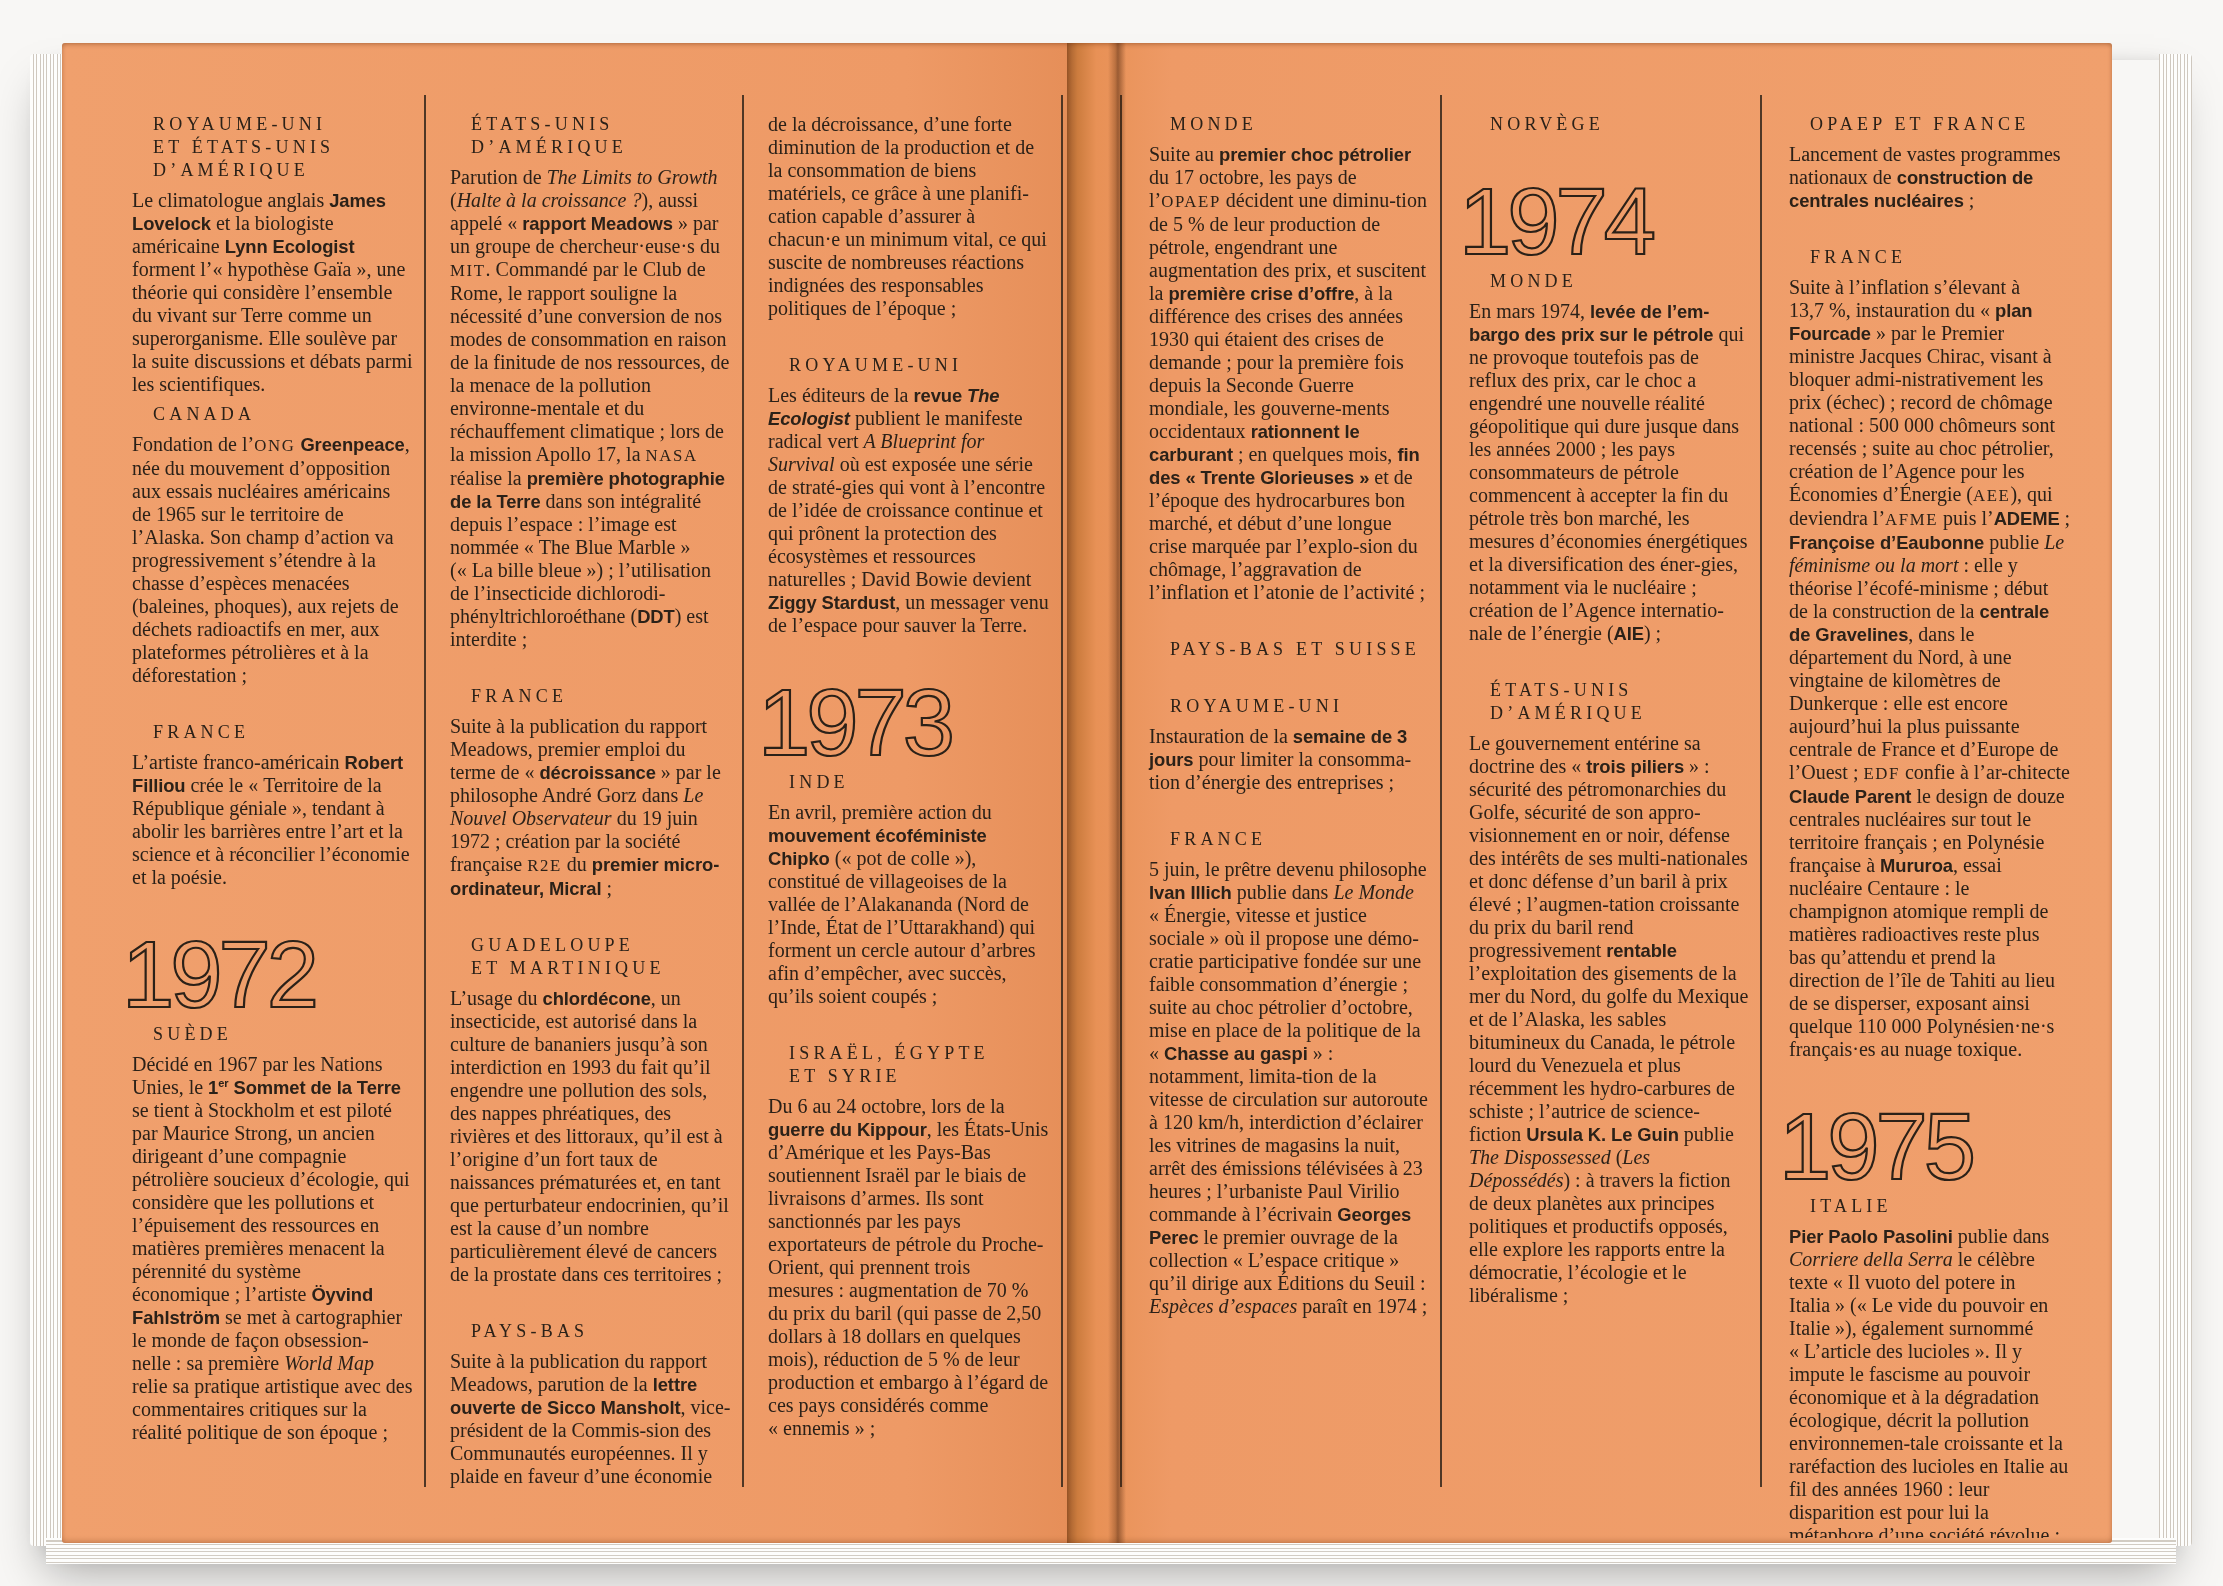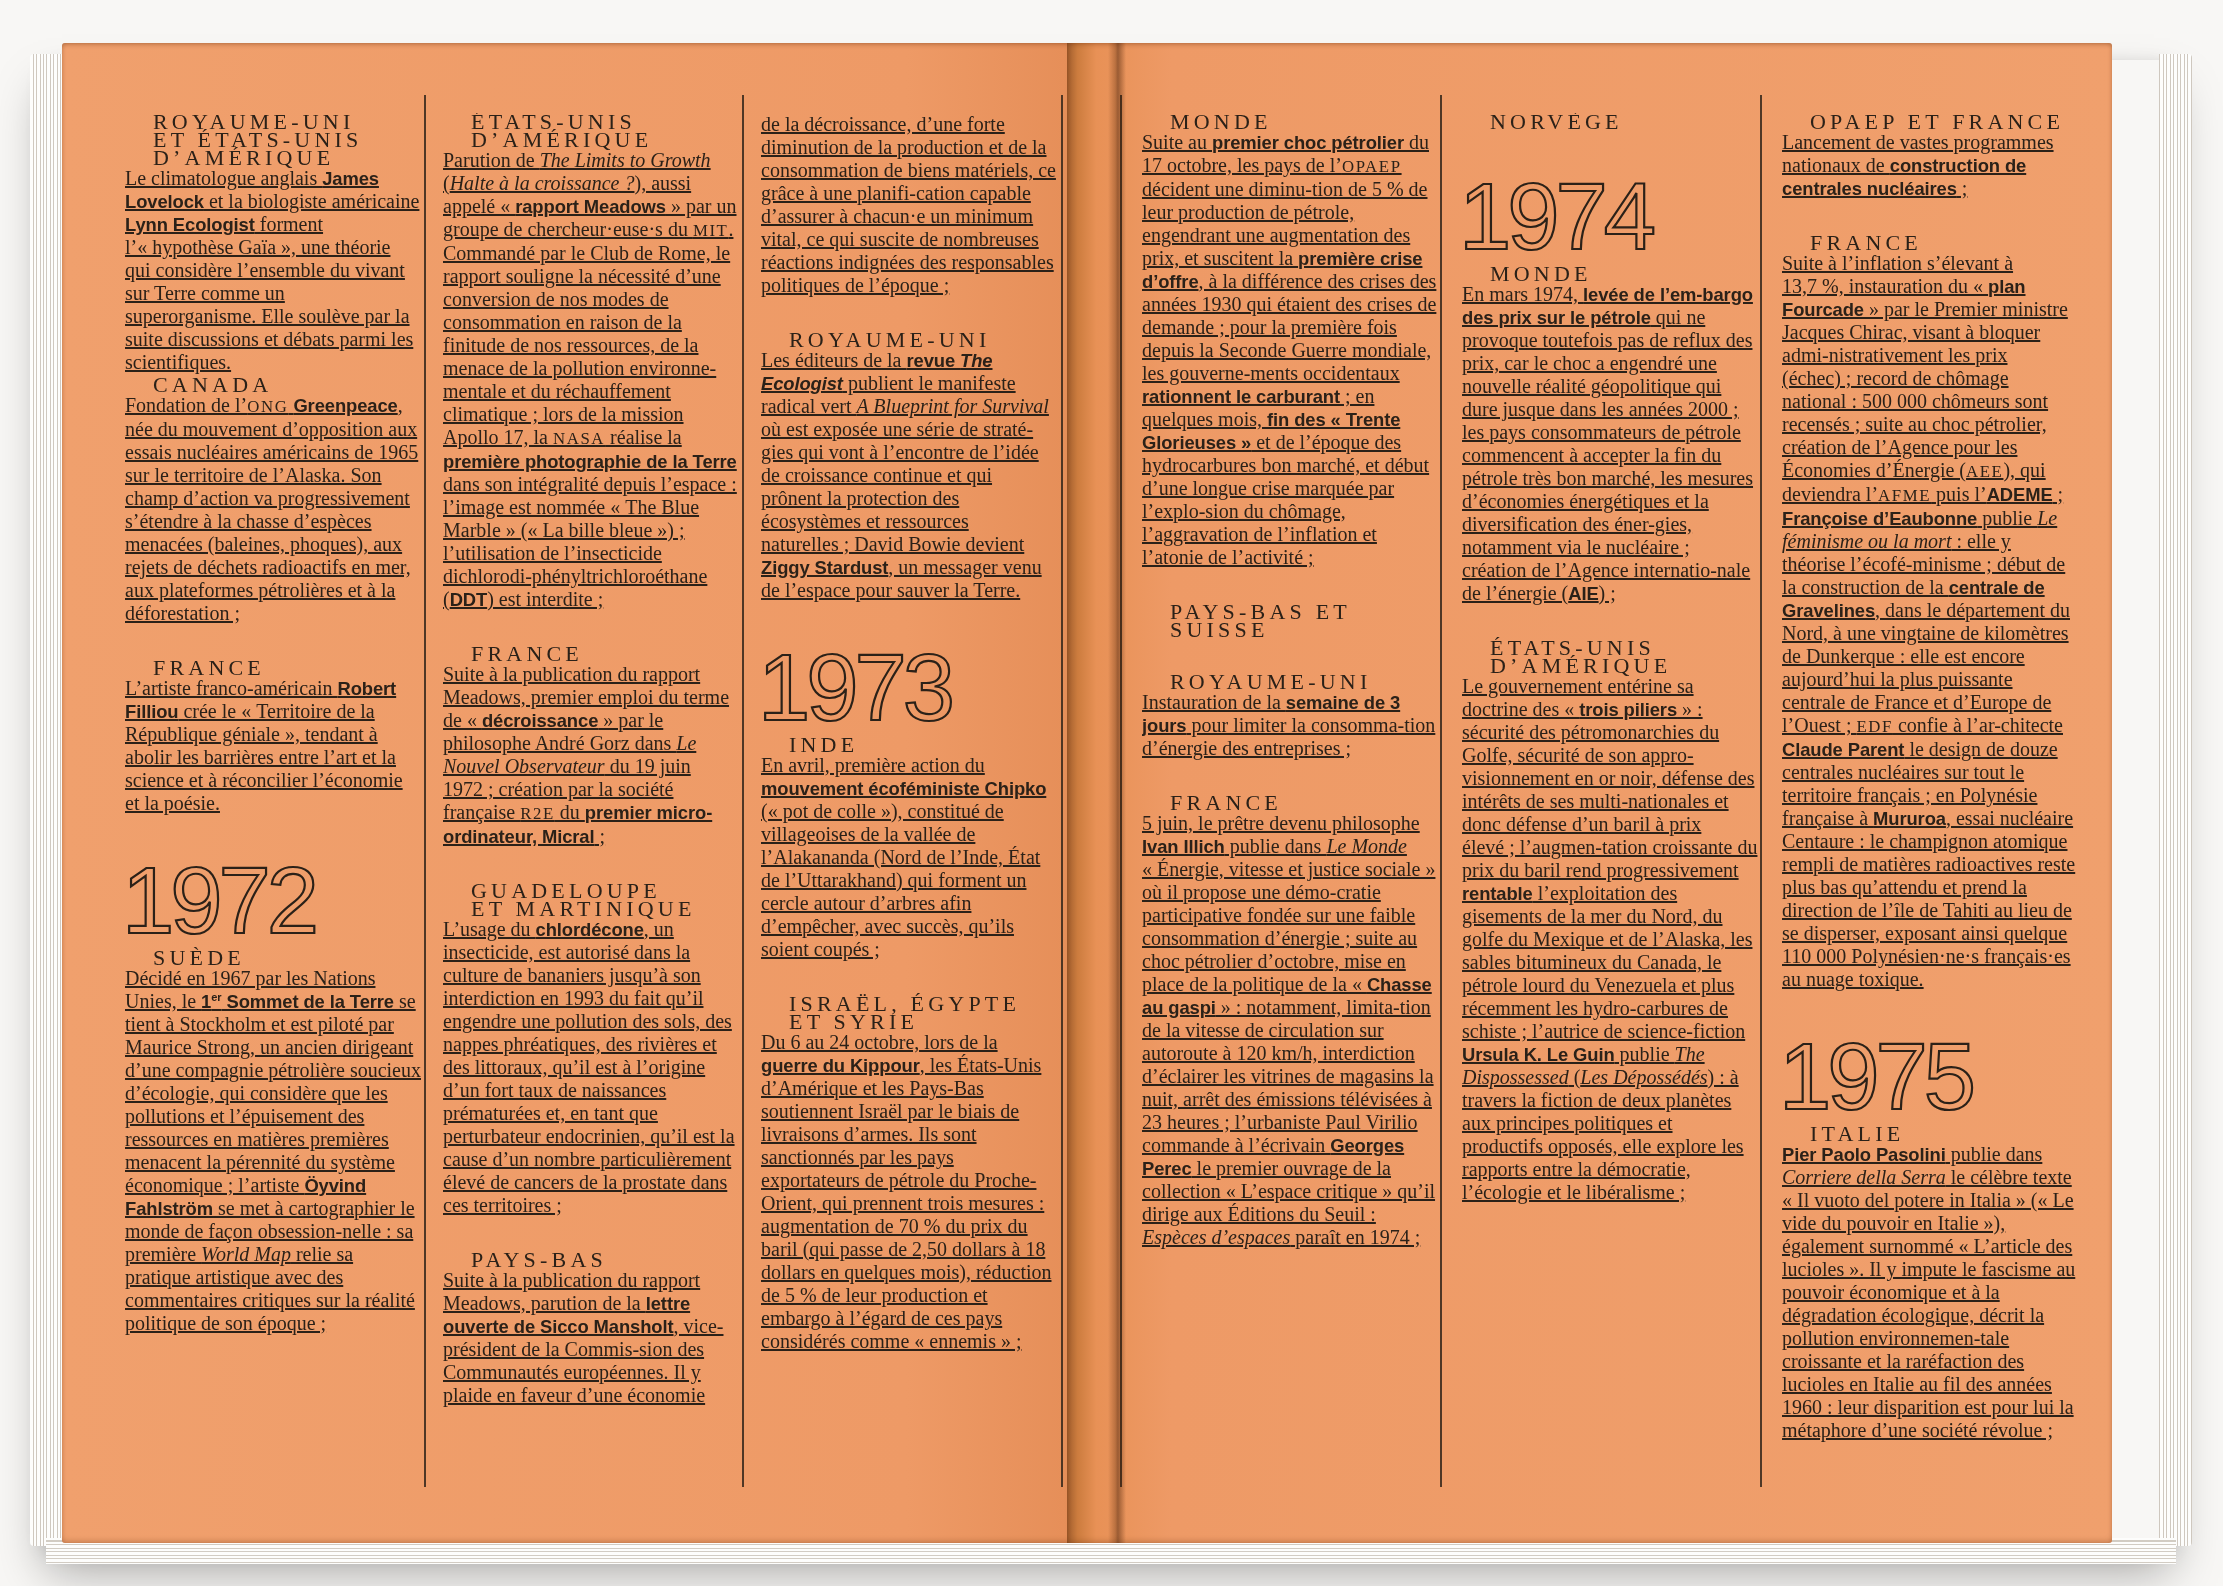--- a/index.html
+++ b/index.html
@@ -26,22 +26,22 @@
     background:linear-gradient(to right,#f0a06d 0%,#ee9a66 80%,#e68f59 95%,#cd7c45 99%,#b06a39 100%);}
   .page-right{left:1067px;width:1045px;border-radius:0 3px 3px 0;
     background:linear-gradient(to left,#f0a06d 0%,#ee9a66 90%,#e89156 97.2%,#cc7c3e 99%,#a express 100%);
     background:linear-gradient(to left,#f0a06d 0%,#ee9a66 90%,#e89156 97.2%,#cc7c3e 99%,#a05d2d 100%);}
   .spine{position:absolute;left:1108px;top:43px;width:18px;height:1500px;pointer-events:none;
     background:linear-gradient(to right,rgba(80,35,5,0) 0%,rgba(80,35,5,.30) 40%,rgba(60,25,5,.46) 55%,rgba(80,35,5,0) 100%);}
 
   .rule{position:absolute;top:52px;width:2px;height:1392px;background:var(--rule);opacity:.85;}
 
   .col{position:absolute;top:70px;width:296px;height:1425px;overflow:hidden;color:var(--ink);}
-  .para{font:20px/23px "Liberation Serif",serif;margin:0;text-align:left;text-decoration:underline;}
-  .heading{font-family:"Liberation Serif",serif;font-size:22px;line-height:18px;
+  .para{font:20px/23px "Liberation Serif",serif;margin:7px;text-align:left;}
+  .heading{font-family:"Liberation Serif",serif;font-size:18px;line-height:23px;
     letter-spacing:4.2px;padding-left:28px;margin:34px 0 0 0;white-space:normal;}
   .col > :first-child{margin-top:0;}
   .heading.after-year{margin-top:2px;}
   .year{font-family:"Liberation Sans",sans-serif;font-weight:400;font-size:94px;line-height:72px;
     letter-spacing:-4px;color:transparent;-webkit-text-stroke:2.2px var(--ink);margin:50px 0 12px -3px;}
   .b{font-family:"Liberation Sans",sans-serif;font-weight:700;font-size:.92em;letter-spacing:-.1px;}
   .bi{font-style:italic;}
   .i{font-style:italic;}
   .sc{font-size:.84em;letter-spacing:1.6px;}
   sup{font-size:.6em;vertical-align:super;line-height:0;}

